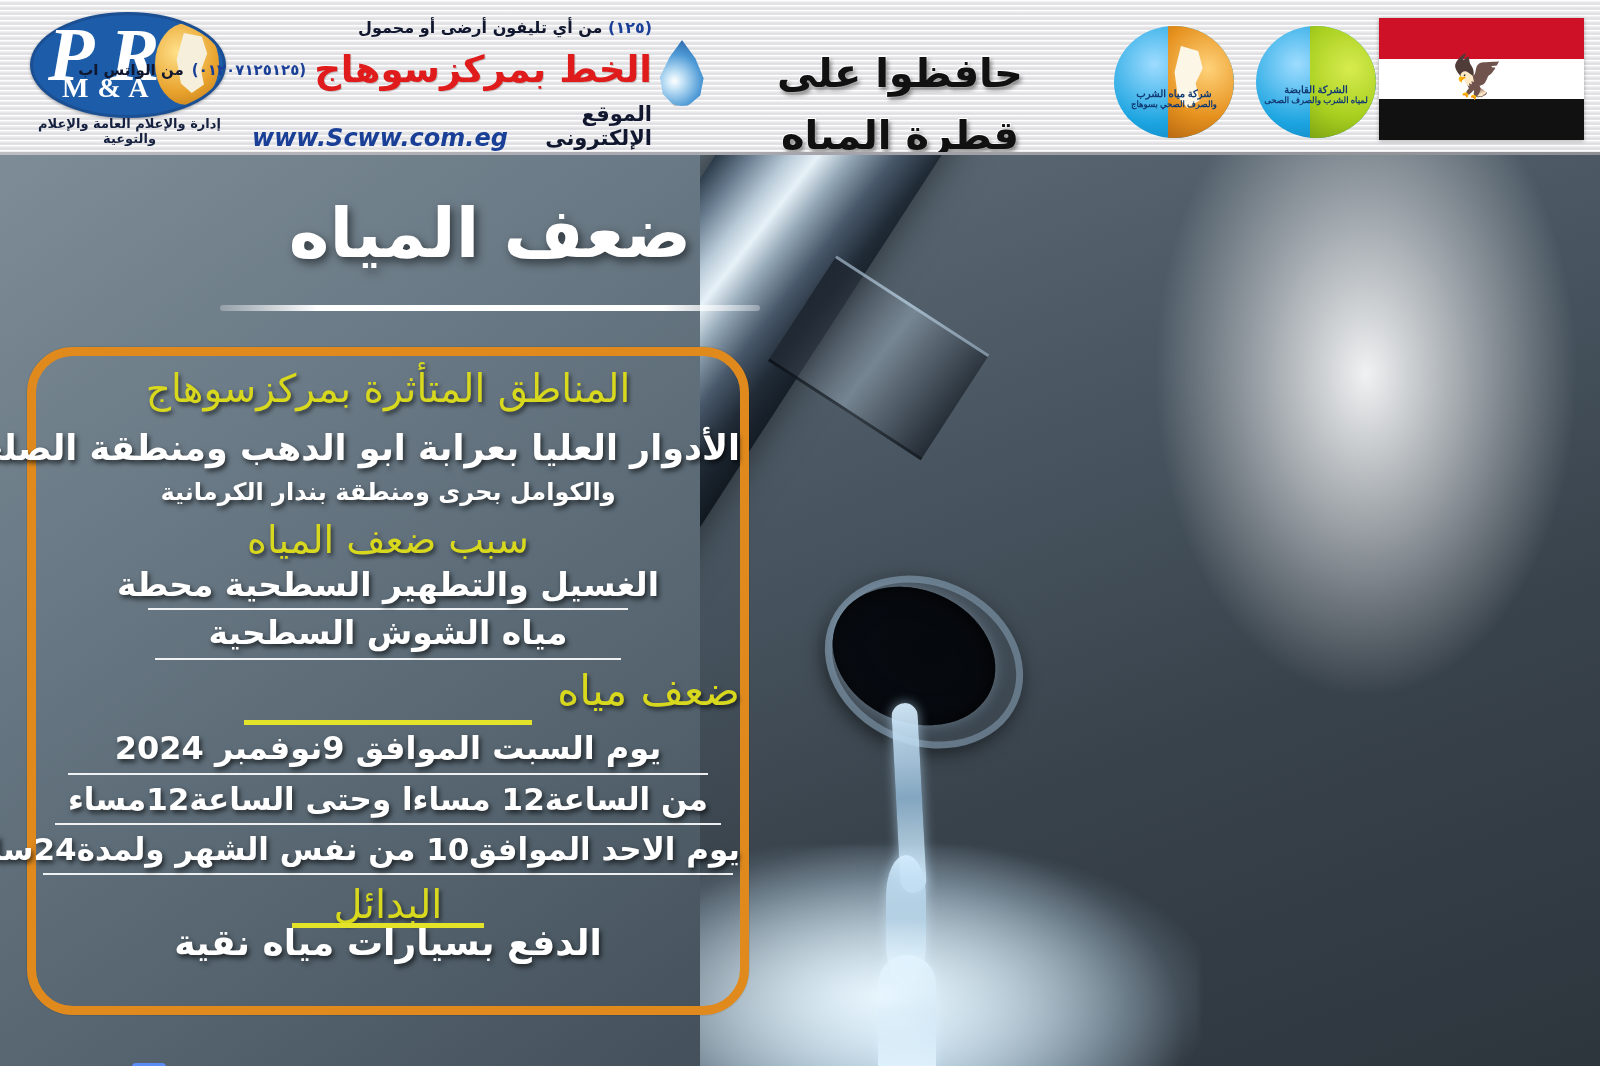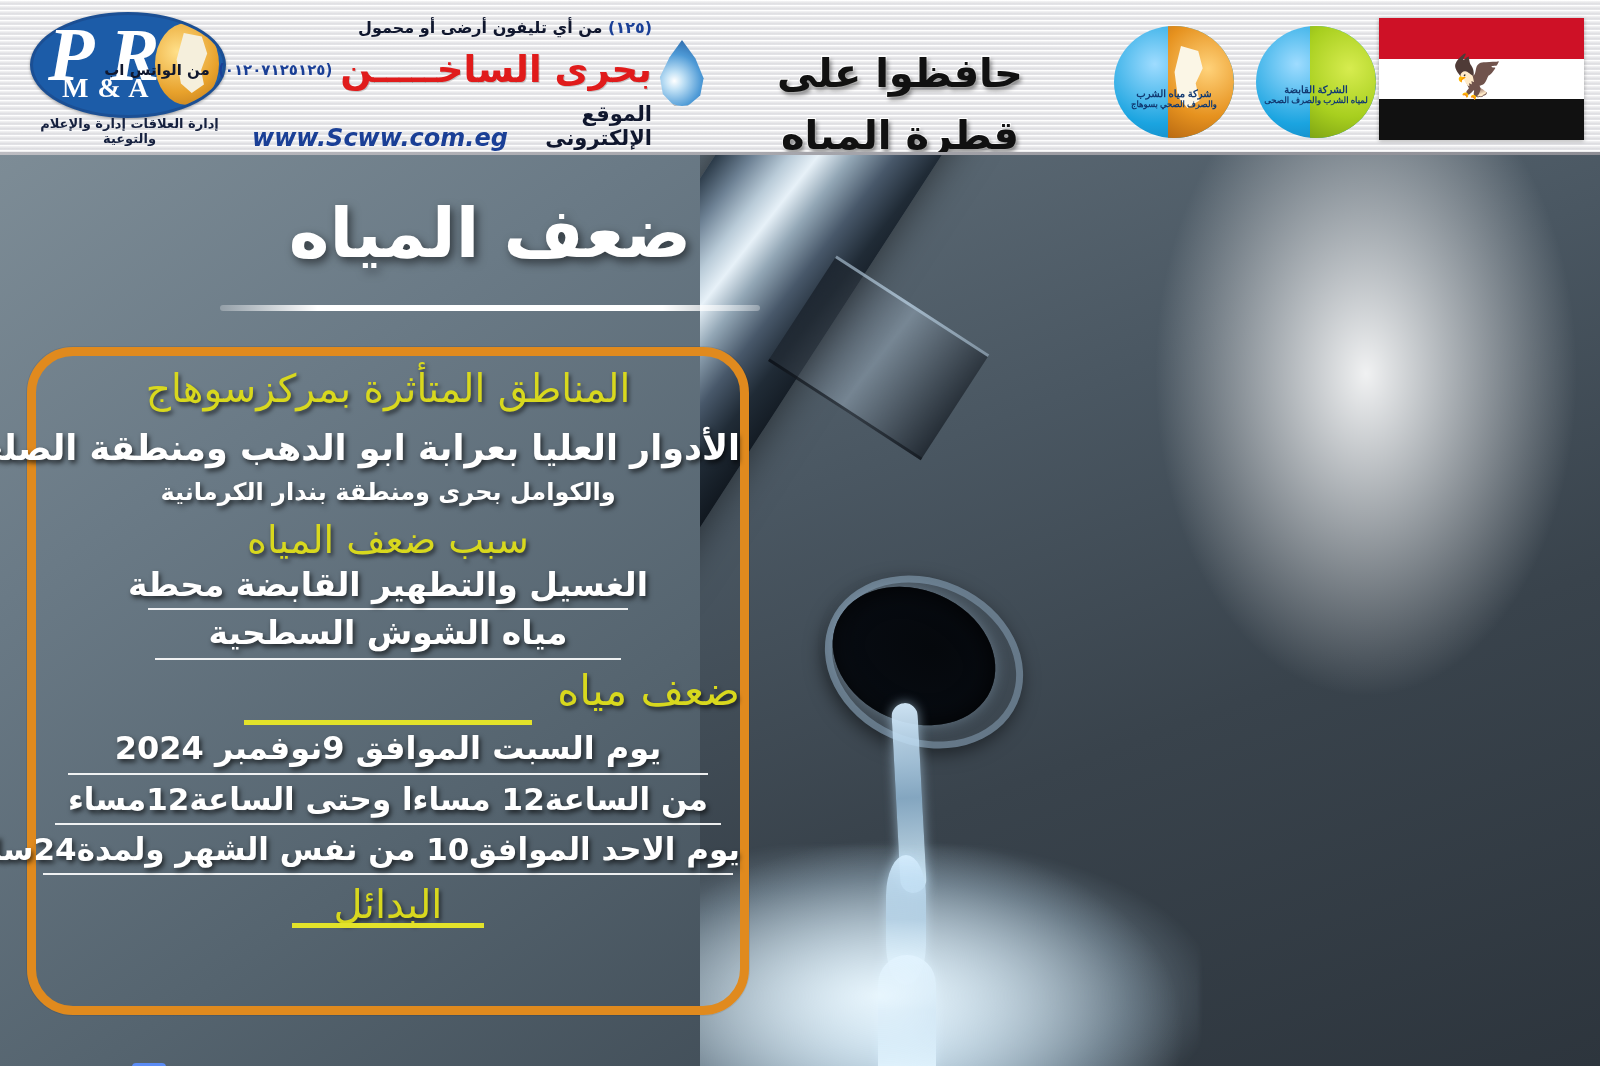--- a/index.html
+++ b/index.html
@@ -242,30 +242,30 @@
   <div id="pr-logo-block">
     <div class="pr-oval">
       <div class="gold"></div>
       <div class="pharaoh"></div>
     </div>
     <div class="pr-letters">
       <span class="pl-p">P</span>
       <span class="pl-r">R</span>
       <span class="pl-ma">M &amp; A</span>
     </div>
-    <div id="pr-caption">إدارة العلاقات إدارة والإعلام والتوعية</div>
+    <div id="pr-caption">إدارة والإعلام العامة والإعلام والتوعية</div>
   </div>
 
   <div id="hotline-block">
     <div class="hl-row" id="hl-line1">
       <span id="hl-num1">(١٢٥)</span>
       <span>من أي تليفون أرضى أو محمول</span>
     </div>
     <div class="hl-row" id="hl-row2">
-      <span id="hl-hot">بحرى الساخـــــن</span>
+      <span id="hl-hot">الخط بمركزسوهاج</span>
       <span id="hl-num2">(٠١٢٠٧١٢٥١٢٥)</span>
       <span id="hl-sub2">من الواتس اب</span>
     </div>
     <div id="hl-web">
       <span id="web-label">الموقع الإلكترونى للشركة</span>
       <span id="web-url">www.Scww.com.eg</span>
     </div>
   </div>
 
   <div id="slogan-block">
@@ -321,34 +321,35 @@
   <div id="poster-title">ضعف المياه</div>
   <div id="title-rule"></div>
 
   <div id="info-box"></div>
 
   <div id="info-content">
     <div class="ib-line yellow" id="ib-heading">المناطق المتأثرة بمركزسوهاج</div>
     <div class="ib-line whitetxt" id="ib-area1">الأدوار العليا بعرابة ابو الدهب ومنطقة الصلعا</div>
     <div class="ib-line whitetxt" id="ib-area2">والكوامل بحرى ومنطقة بندار الكرمانية</div>
     <div class="ib-line yellow" id="ib-reason-label">سبب ضعف المياه</div>
-    <div class="ib-line whitetxt" id="ib-reason1">الغسيل والتطهير القابضة محطة</div>
+    <div class="ib-line whitetxt" id="ib-reason1">الغسيل والتطهير السطحية محطة</div>
     <div class="hr-white" id="hr1"></div>
     <div class="ib-line whitetxt" id="ib-reason2">مياه الشوش السطحية</div>
     <div class="hr-white" id="hr2"></div>
     <div class="ib-line yellow" id="ib-weak">ضعف مياه</div>
     <div id="hr-yellow"></div>
     <div class="ib-line whitetxt" id="ib-date1">يوم السبت  الموافق 9نوفمبر   2024</div>
     <div class="hr-white" id="hr3"></div>
     <div class="ib-line whitetxt" id="ib-date2">من الساعة12 مساءا وحتى الساعة12مساء</div>
     <div class="hr-white" id="hr4"></div>
     <div class="ib-line whitetxt" id="ib-date3">يوم الاحد  الموافق10 من نفس الشهر ولمدة24ساعة</div>
     <div class="hr-white" id="hr5"></div>
     <div class="ib-line yellow" id="ib-alt-label">البدائل</div>
     <div id="hr-yellow2"></div>
+    <div class="ib-line whitetxt" id="ib-alt-text">الدفع بسيارات مياه نقية</div>
   </div>
 
   <div id="truck">
 
     <div class="tk" id="tk-hatch"></div>
 
   </div>
 </div>
 
 </body></html>

